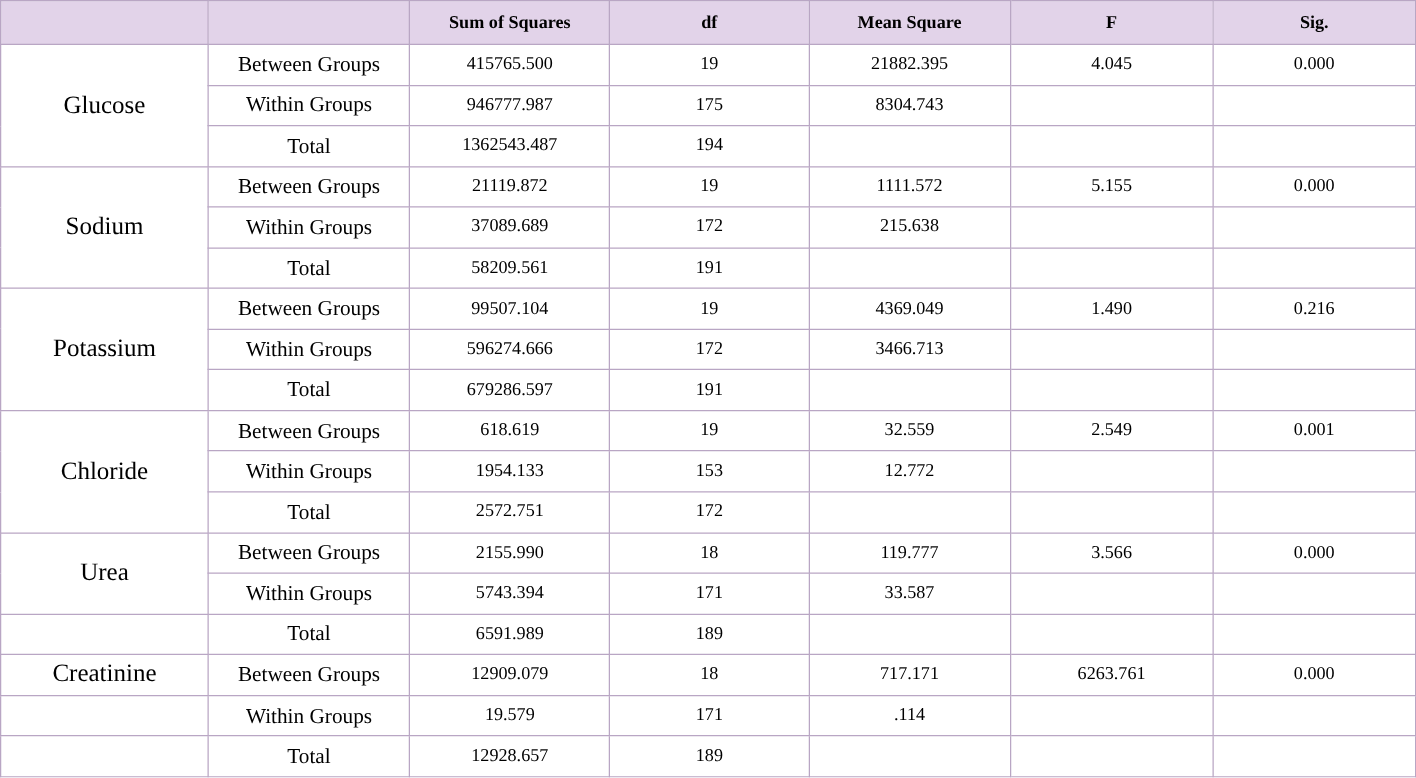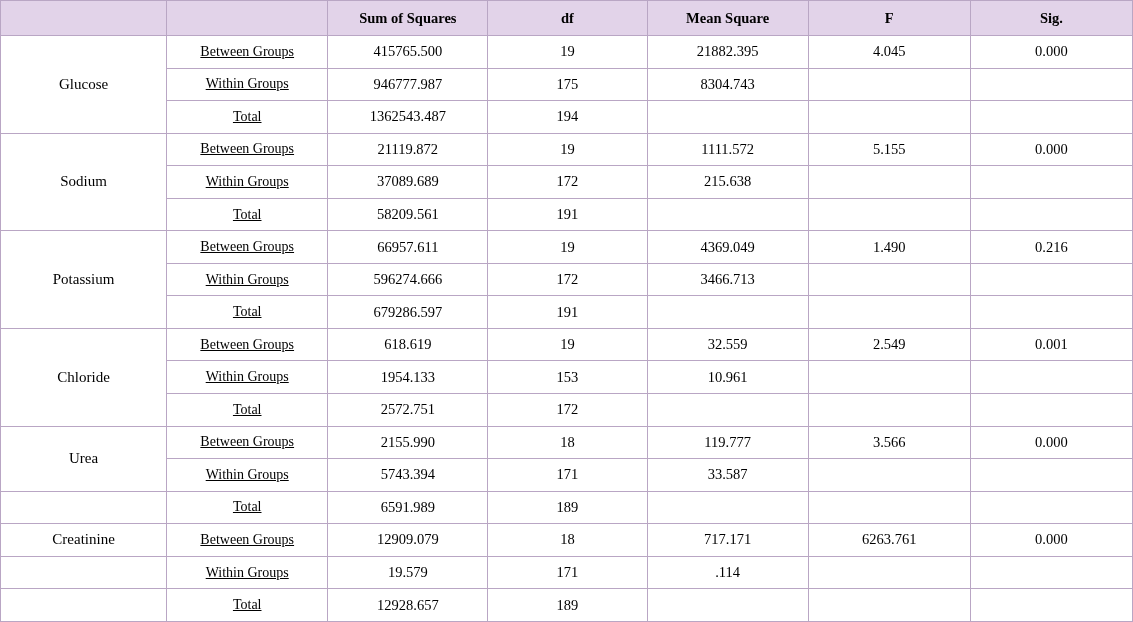--- a/index.html
+++ b/index.html
@@ -38,25 +38,24 @@
     background: #e2d3e9;
   }
   .col-var { width: 166px; }
   .col-source { width: 161px; }
   .col-ss { width: 160px; }
   .col-df { width: 159px; }
   .col-ms { width: 161px; }
   .col-f { width: 162px; }
   .col-sig { width: 162px; }
   td.var-cell {
-    font-size: 15px;
+    font-size: 20px;
   }
   td.source-cell {
-    font-size: 14px;
-    text-decoration: underline;
+    font-size: 17px;
   }
   td.num-cell {
     font-size: 14.5px;
   }
   tbody tr {
     height: 32px;
   }
 </style>
 </head>
 <body>
@@ -132,21 +131,21 @@
       <td class="num-cell">58209.561</td>
       <td class="num-cell">191</td>
       <td class="num-cell"></td>
       <td class="num-cell"></td>
       <td class="num-cell"></td>
     </tr>
 
     <tr>
       <td class="var-cell" rowspan="3">Potassium</td>
       <td class="source-cell">Between Groups</td>
-      <td class="num-cell">66957.611</td>
+      <td class="num-cell">99507.104</td>
       <td class="num-cell">19</td>
       <td class="num-cell">4369.049</td>
       <td class="num-cell">1.490</td>
       <td class="num-cell">0.216</td>
     </tr>
     <tr>
       <td class="source-cell">Within Groups</td>
       <td class="num-cell">596274.666</td>
       <td class="num-cell">172</td>
       <td class="num-cell">3466.713</td>
@@ -168,21 +167,21 @@
       <td class="num-cell">618.619</td>
       <td class="num-cell">19</td>
       <td class="num-cell">32.559</td>
       <td class="num-cell">2.549</td>
       <td class="num-cell">0.001</td>
     </tr>
     <tr>
       <td class="source-cell">Within Groups</td>
       <td class="num-cell">1954.133</td>
       <td class="num-cell">153</td>
-      <td class="num-cell">10.961</td>
+      <td class="num-cell">12.772</td>
       <td class="num-cell"></td>
       <td class="num-cell"></td>
     </tr>
     <tr>
       <td class="source-cell">Total</td>
       <td class="num-cell">2572.751</td>
       <td class="num-cell">172</td>
       <td class="num-cell"></td>
       <td class="num-cell"></td>
       <td class="num-cell"></td>

